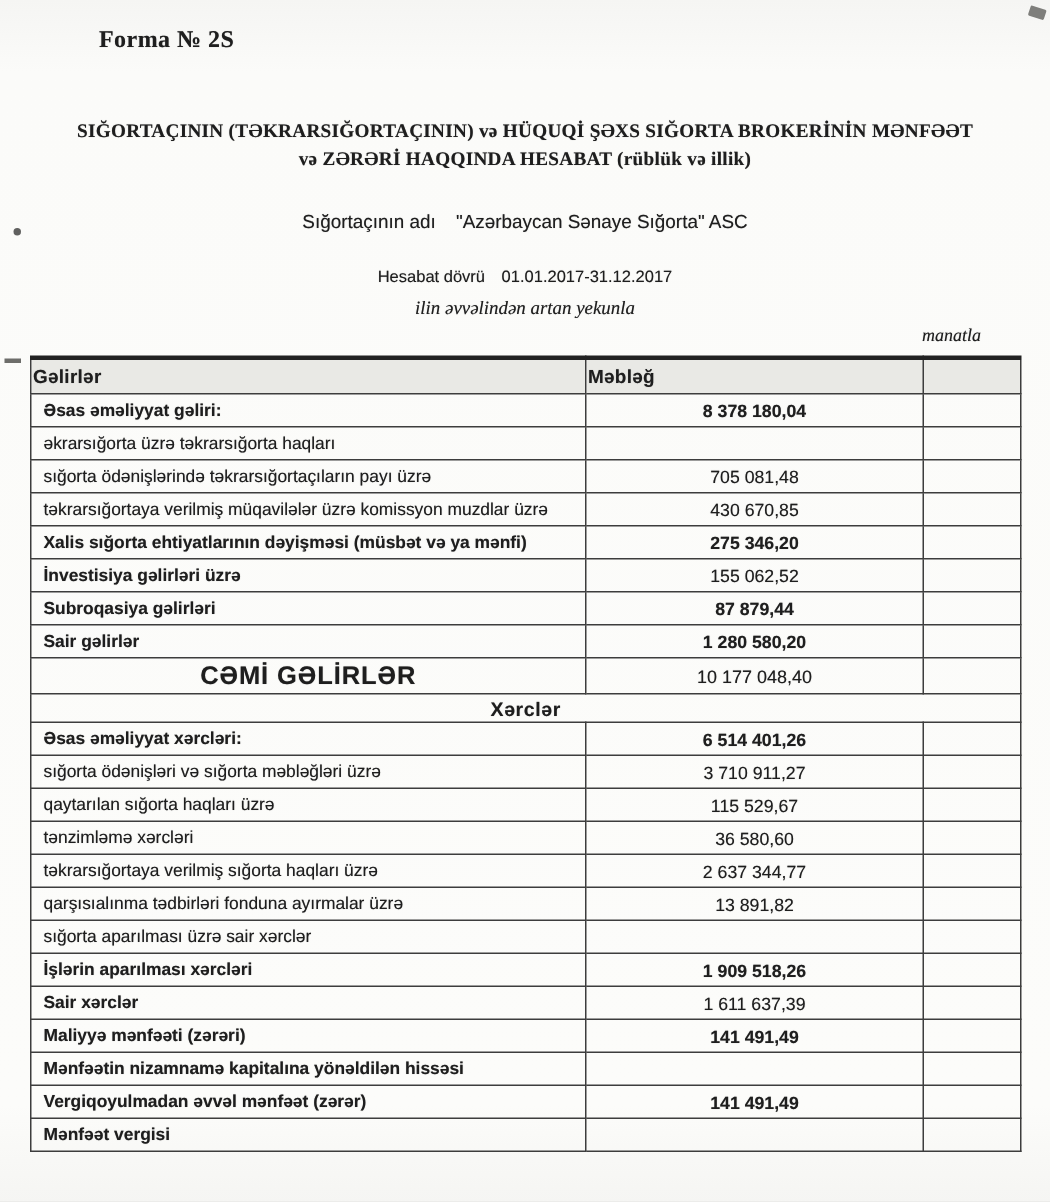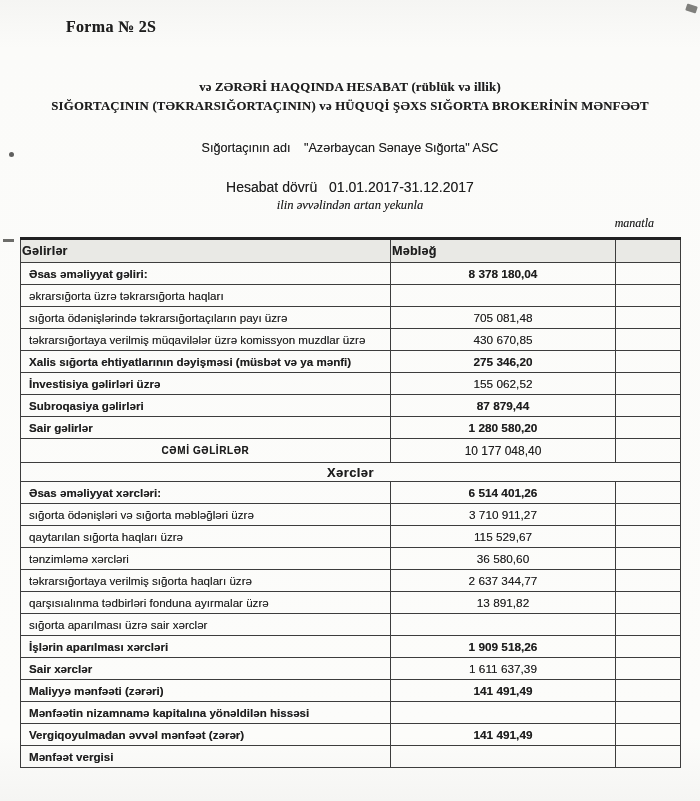--- a/index.html
+++ b/index.html
@@ -50,21 +50,21 @@
     text-align: center;
     font-size: 12.6px;
   }
   .insurer-line .insurer-name { margin-left: 10px; }
   .period-line {
     position: absolute;
     top: 179px;
     left: 0;
     width: 100%;
     text-align: center;
-    font-size: 14px;
+    font-size: 11px;
   }
   .period-line .period-value { margin-left: 8px; }
   .cumulative-note {
     position: absolute;
     top: 198px;
     left: 0;
     width: 100%;
     text-align: center;
     font-family: "Liberation Serif", "DejaVu Serif", serif;
     font-style: italic;
@@ -118,21 +118,21 @@
   }
   td.cell-empty { background: transparent; }
 
   tr.row-bold  .cell-label,
   tr.row-bold  .cell-value      { font-weight: 700; }
   tr.row-bold-label .cell-label { font-weight: 700; }
 
   tr.row-total .cell-label {
     text-align: center;
     font-weight: 700;
-    font-size: 10px;
+    font-size: 17px;
     letter-spacing: 0.6px;
     height: 21px;
   }
   tr.row-total .cell-value { font-size: 12px; }
 
   td.cell-section {
     text-align: center;
     font-weight: 700;
     font-size: 13px;
     height: 16px;
@@ -176,22 +176,22 @@
 
 <div class="page">
 
   <div class="artifact-corner"></div>
   <div class="artifact-speck"></div>
   <div class="artifact-dash"></div>
 
   <div class="form-label">Forma № 2S</div>
 
   <div class="report-title">
+    <div>SIĞORTAÇININ (TƏKRARSIĞORTAÇININ) və HÜQUQİ ŞƏXS SIĞORTA BROKERİNİN MƏNFƏƏT</div>
     <div>və ZƏRƏRİ HAQQINDA HESABAT (rüblük və illik)</div>
-    <div>SIĞORTAÇININ (TƏKRARSIĞORTAÇININ) və HÜQUQİ ŞƏXS SIĞORTA BROKERİNİN MƏNFƏƏT</div>
   </div>
 
   <div class="insurer-line">
     <span>Sığortaçının adı</span>
     <span class="insurer-name">"Azərbaycan Sənaye Sığorta"  ASC</span>
   </div>
 
   <div class="period-line">
     <span>Hesabat dövrü</span>
     <span class="period-value">01.01.2017-31.12.2017</span>

